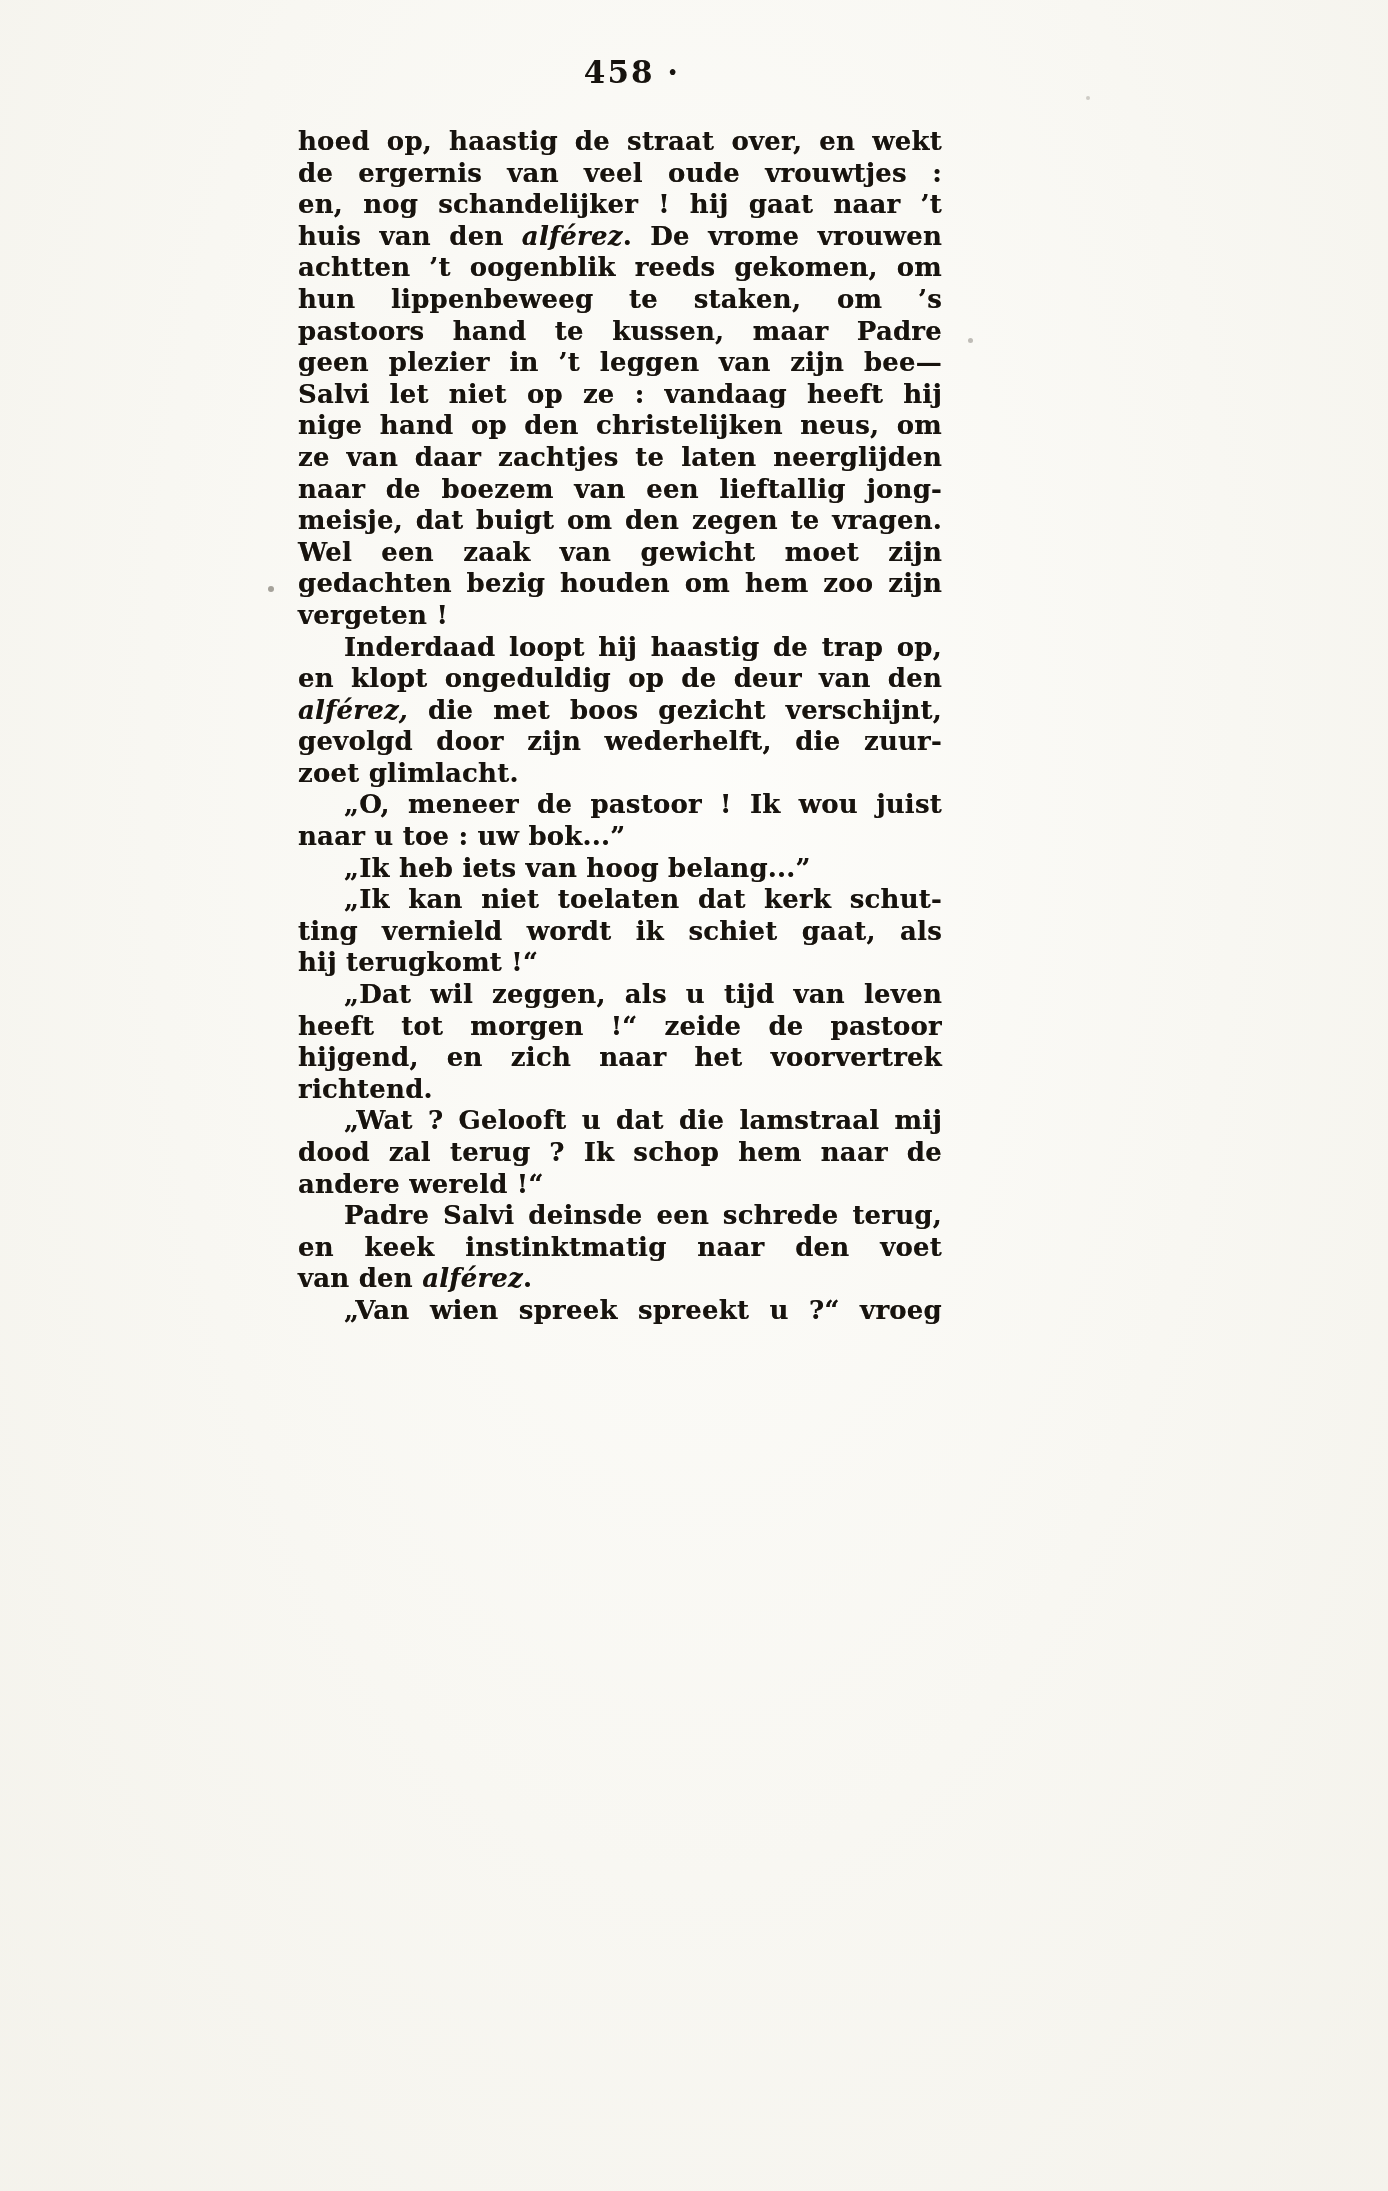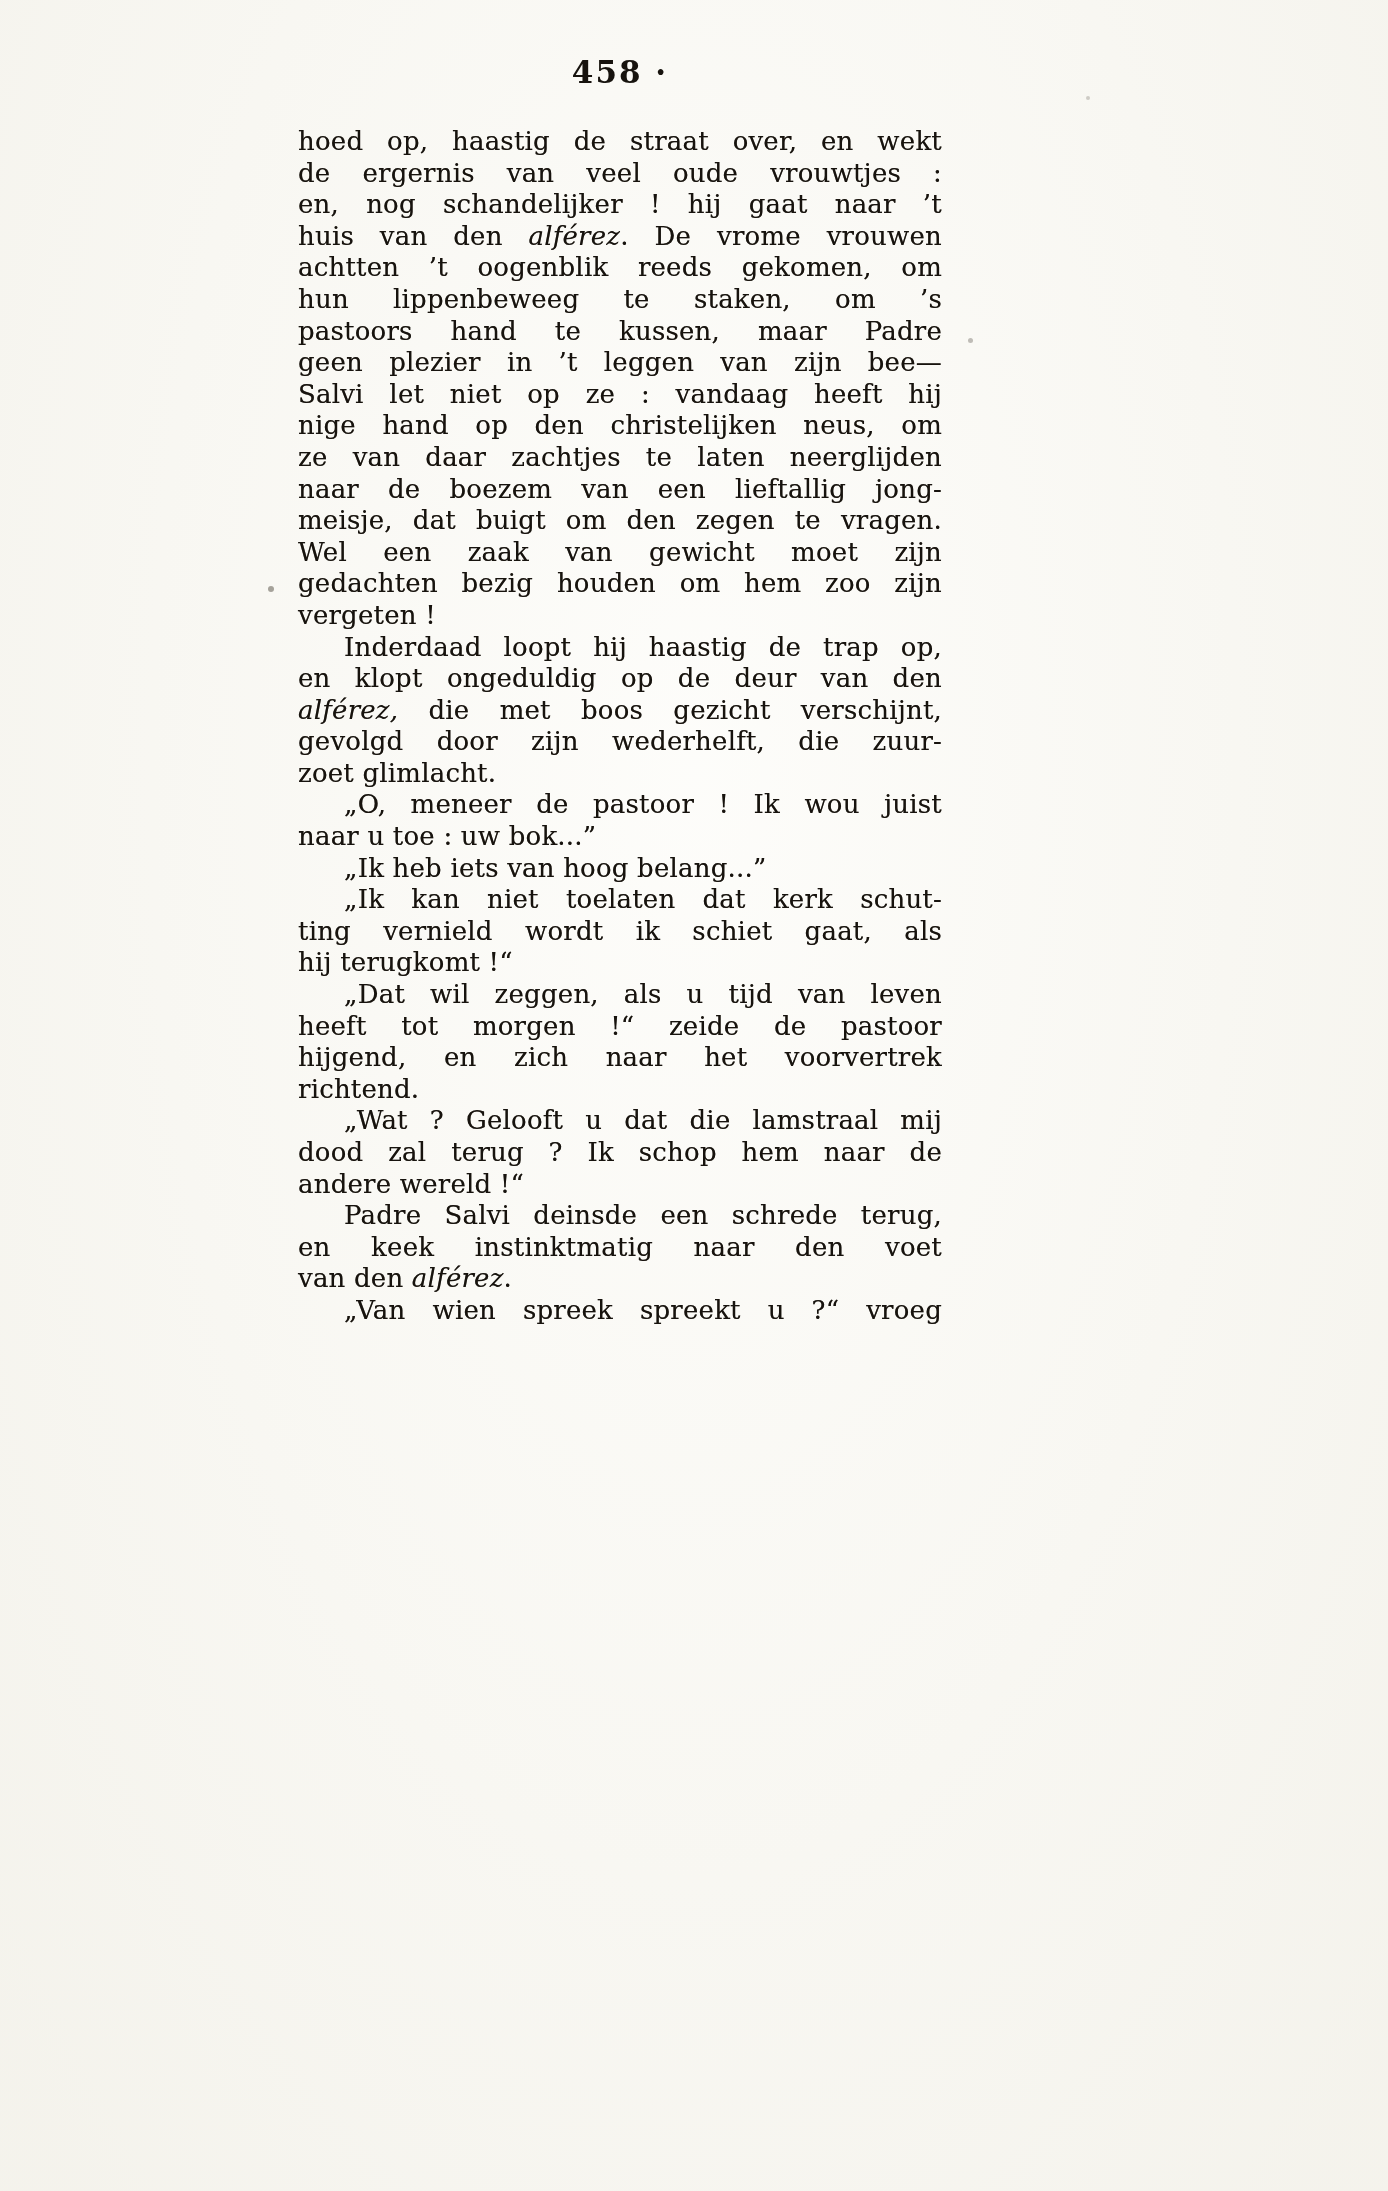--- a/index.html
+++ b/index.html
@@ -15,34 +15,34 @@
     background:
       radial-gradient(ellipse at 50% 35%, rgba(255,255,255,0.55), rgba(120,110,90,0.05) 95%),
       #fbfaf4;
     overflow: hidden;
     font-family: "DejaVu Serif", "Liberation Serif", serif;
     color: #17130e;
   }
   .pagenum {
     position: absolute;
     top: 54px;
-    left: 300px;
+    left: 312px;
     width: 640px;
     text-align: center;
     font-size: 31px;
     font-weight: 700;
     letter-spacing: 2px;
   }
   .textcol {
     position: absolute;
     top: 126px;
     left: 298px;
     width: 644px;
     font-size: 26px;
-    font-weight: 400;
+    font-weight: 700;
     letter-spacing: 0.2px;
     text-shadow: 0 0 0.5px rgba(25, 18, 8, 0.55);
   }
   .line {
     line-height: 31.6px;
     text-align: left;
     white-space: nowrap;
   }
   .line.j {
     white-space: normal;

